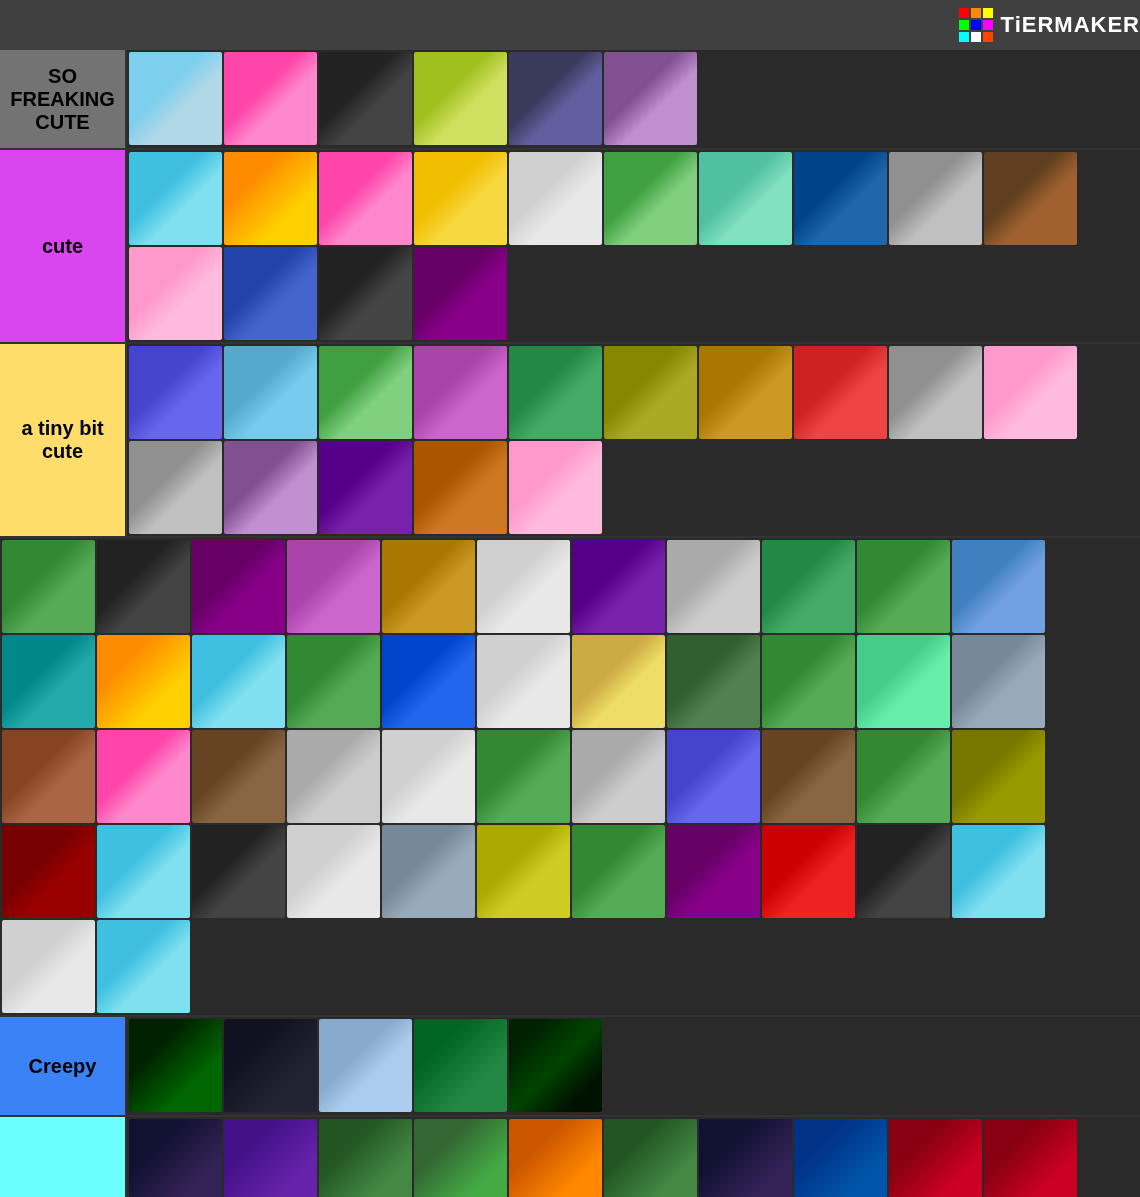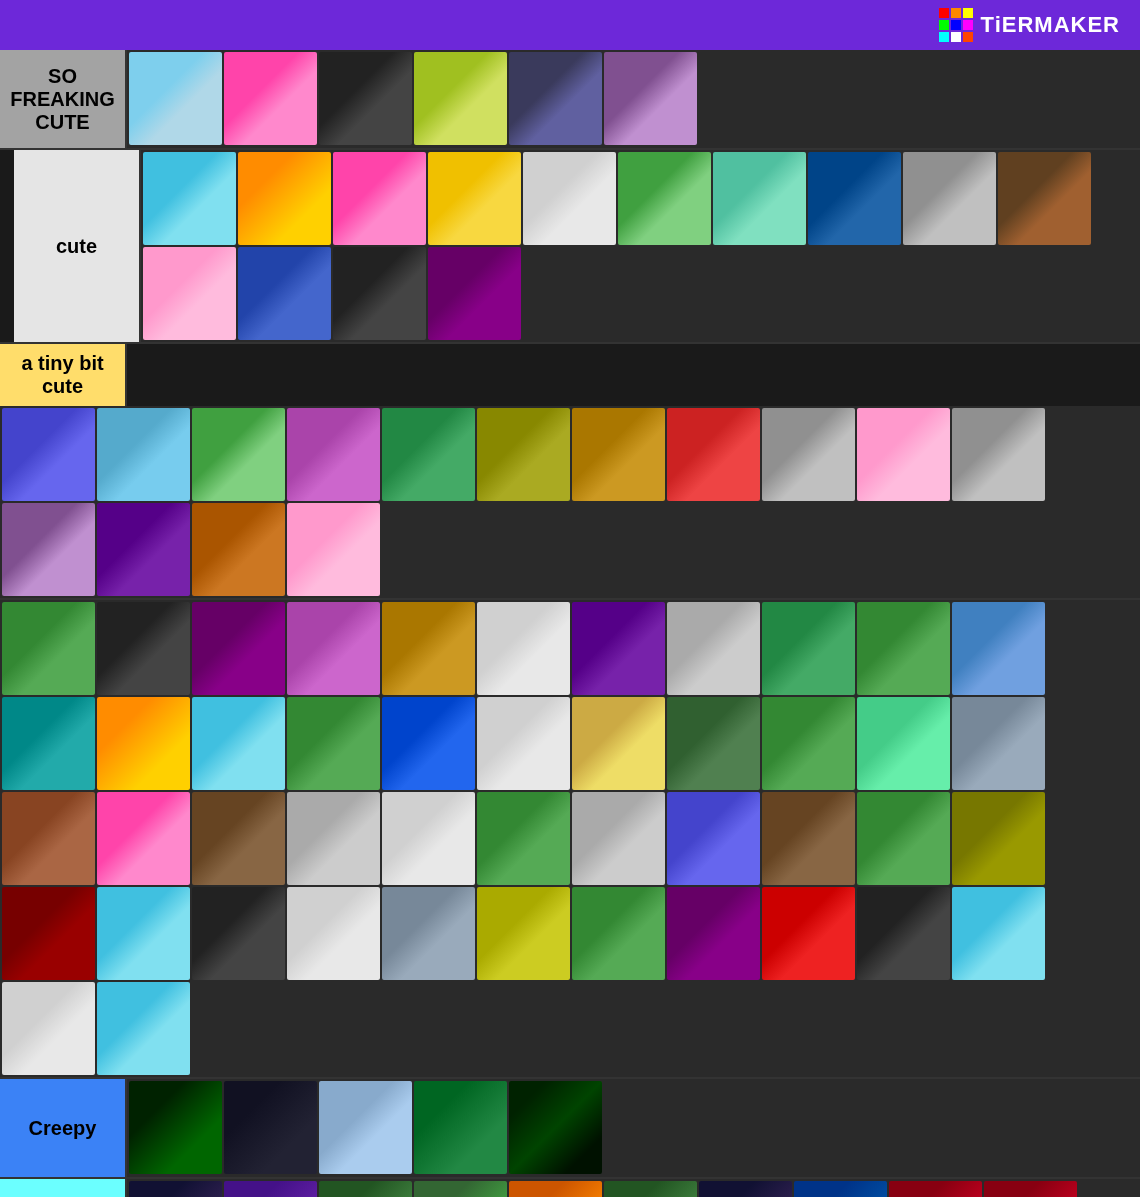--- a/index.html
+++ b/index.html
@@ -41,22 +41,22 @@
       padding: 2px;
       gap: 2px;
       align-content: flex-start;
     }
 
     
     .header-row {
       display: flex;
       align-items: center;
       justify-content: flex-end;
-      background: #6d28d9;
-      padding: 8px 20px;
+      background: #404040;
+      padding: 8px 0;
       height: 50px;
     }
 
     .tiermaker-logo {
       display: flex;
       align-items: center;
       gap: 8px;
     }
 
     .logo-grid {
@@ -72,30 +72,30 @@
     }
 
     .logo-text {
       color: white;
       font-size: 22px;
       font-weight: bold;
       letter-spacing: 1px;
     }
 
     
-    .tier-so-freaking-cute { background-color: #a3a3a3; }
-    .tier-cute { background-color: #e5e5e5; margin-left: 14px; }
+    .tier-so-freaking-cute { background-color: #737373; }
+    .tier-cute { background-color: #d946ef; }
     .tier-a-tiny-bit-cute { background-color: #ffdd6b; }
     .tier-meh { background-color: #ffff6b; }
     .tier-creepy { background-color: #3b82f6; }
     .tier-ugly { background-color: #6bffff; }
 
     .so-freaking-cute-row { min-height: 100px; }
     .cute-row { min-height: 190px; }
-    .a-tiny-bit-cute-row { min-height: 190px; flex-direction: column; }
+    .a-tiny-bit-cute-row { min-height: 190px; }
     .meh-row { min-height: 430px; }
     .creepy-row { min-height: 100px; }
     .ugly-row { min-height: 220px; }
 
     
     .tile { width: 93px; height: 93px; border-radius: 2px; overflow: hidden; }
 
     
     .c1  { background: linear-gradient(135deg, #7ecfed 40%, #b0d8e8 60%); }
     .c5  { background: linear-gradient(135deg, #3a3a5c 40%, #6060a0 60%); }

